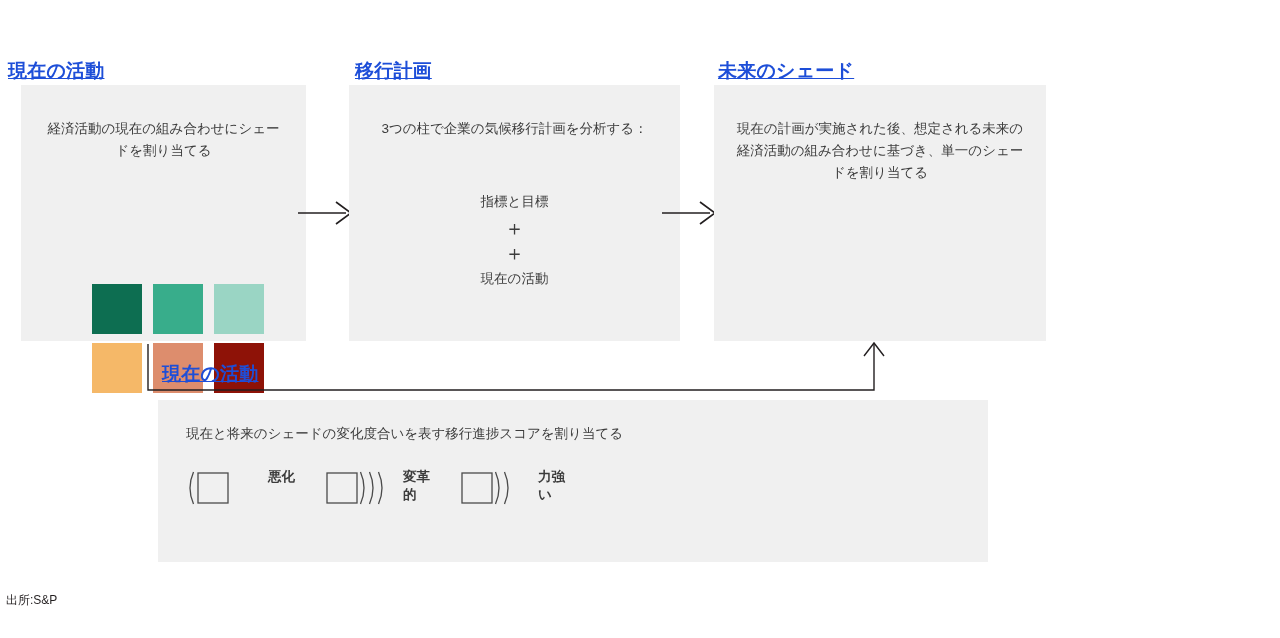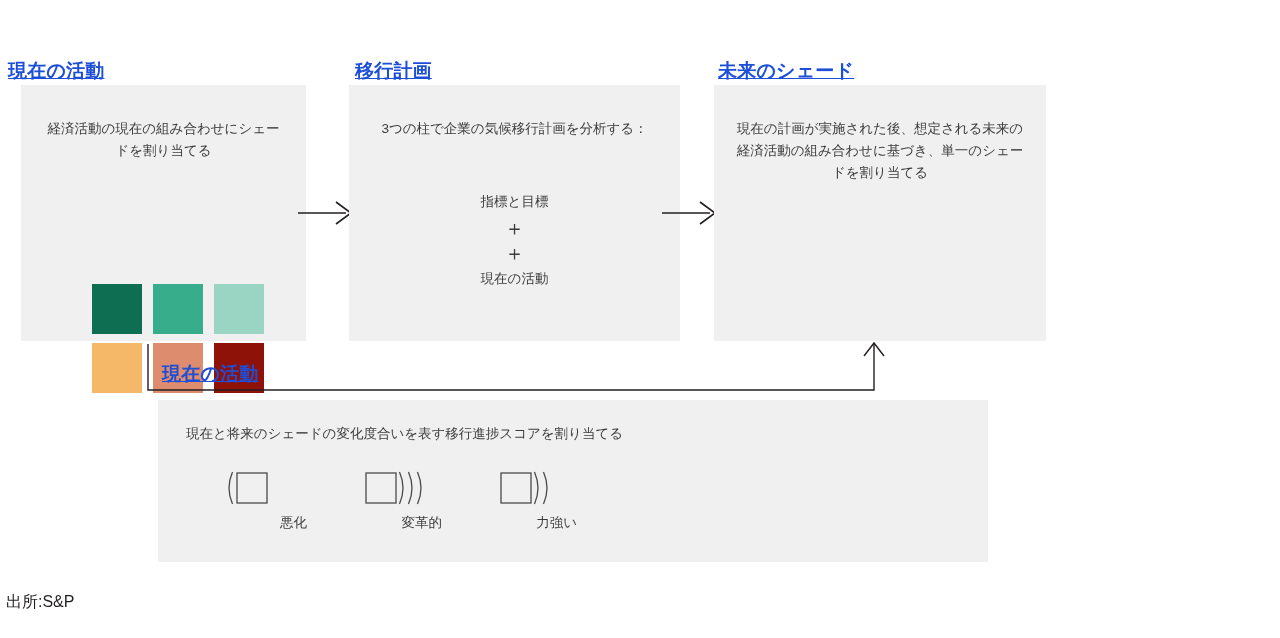--- a/index.html
+++ b/index.html
@@ -128,41 +128,42 @@
   #scale-row {
     position: absolute;
     left: 14px;
     top: 66px;
     width: 678px;
     display: flex;
   }
   .scale-item {
     width: 135px;
     display: flex;
-    flex-direction: column;
-    align-items: flex-end;
+    flex-direction: row;
+    align-items: flex-start;
+    font-weight: bold;
   }
   .scale-glyph {
     height: 46px;
     display: flex;
     align-items: center;
     justify-content: center;
   }
   .scale-label {
     font-size: 13.5px;
     color: #3c3c3c;
     margin-top: 2px;
   }
 
   
   #footer-source {
     position: absolute;
     left: 6px;
     top: 592px;
-    font-size: 16px;
+    font-size: 12px;
     color: #231f20;
     text-align: center;
   }
 </style>
 </head>
 <body>
 
 <div class="stage">
 
   <div class="panel-title" id="title-current">現在の活動</div>

